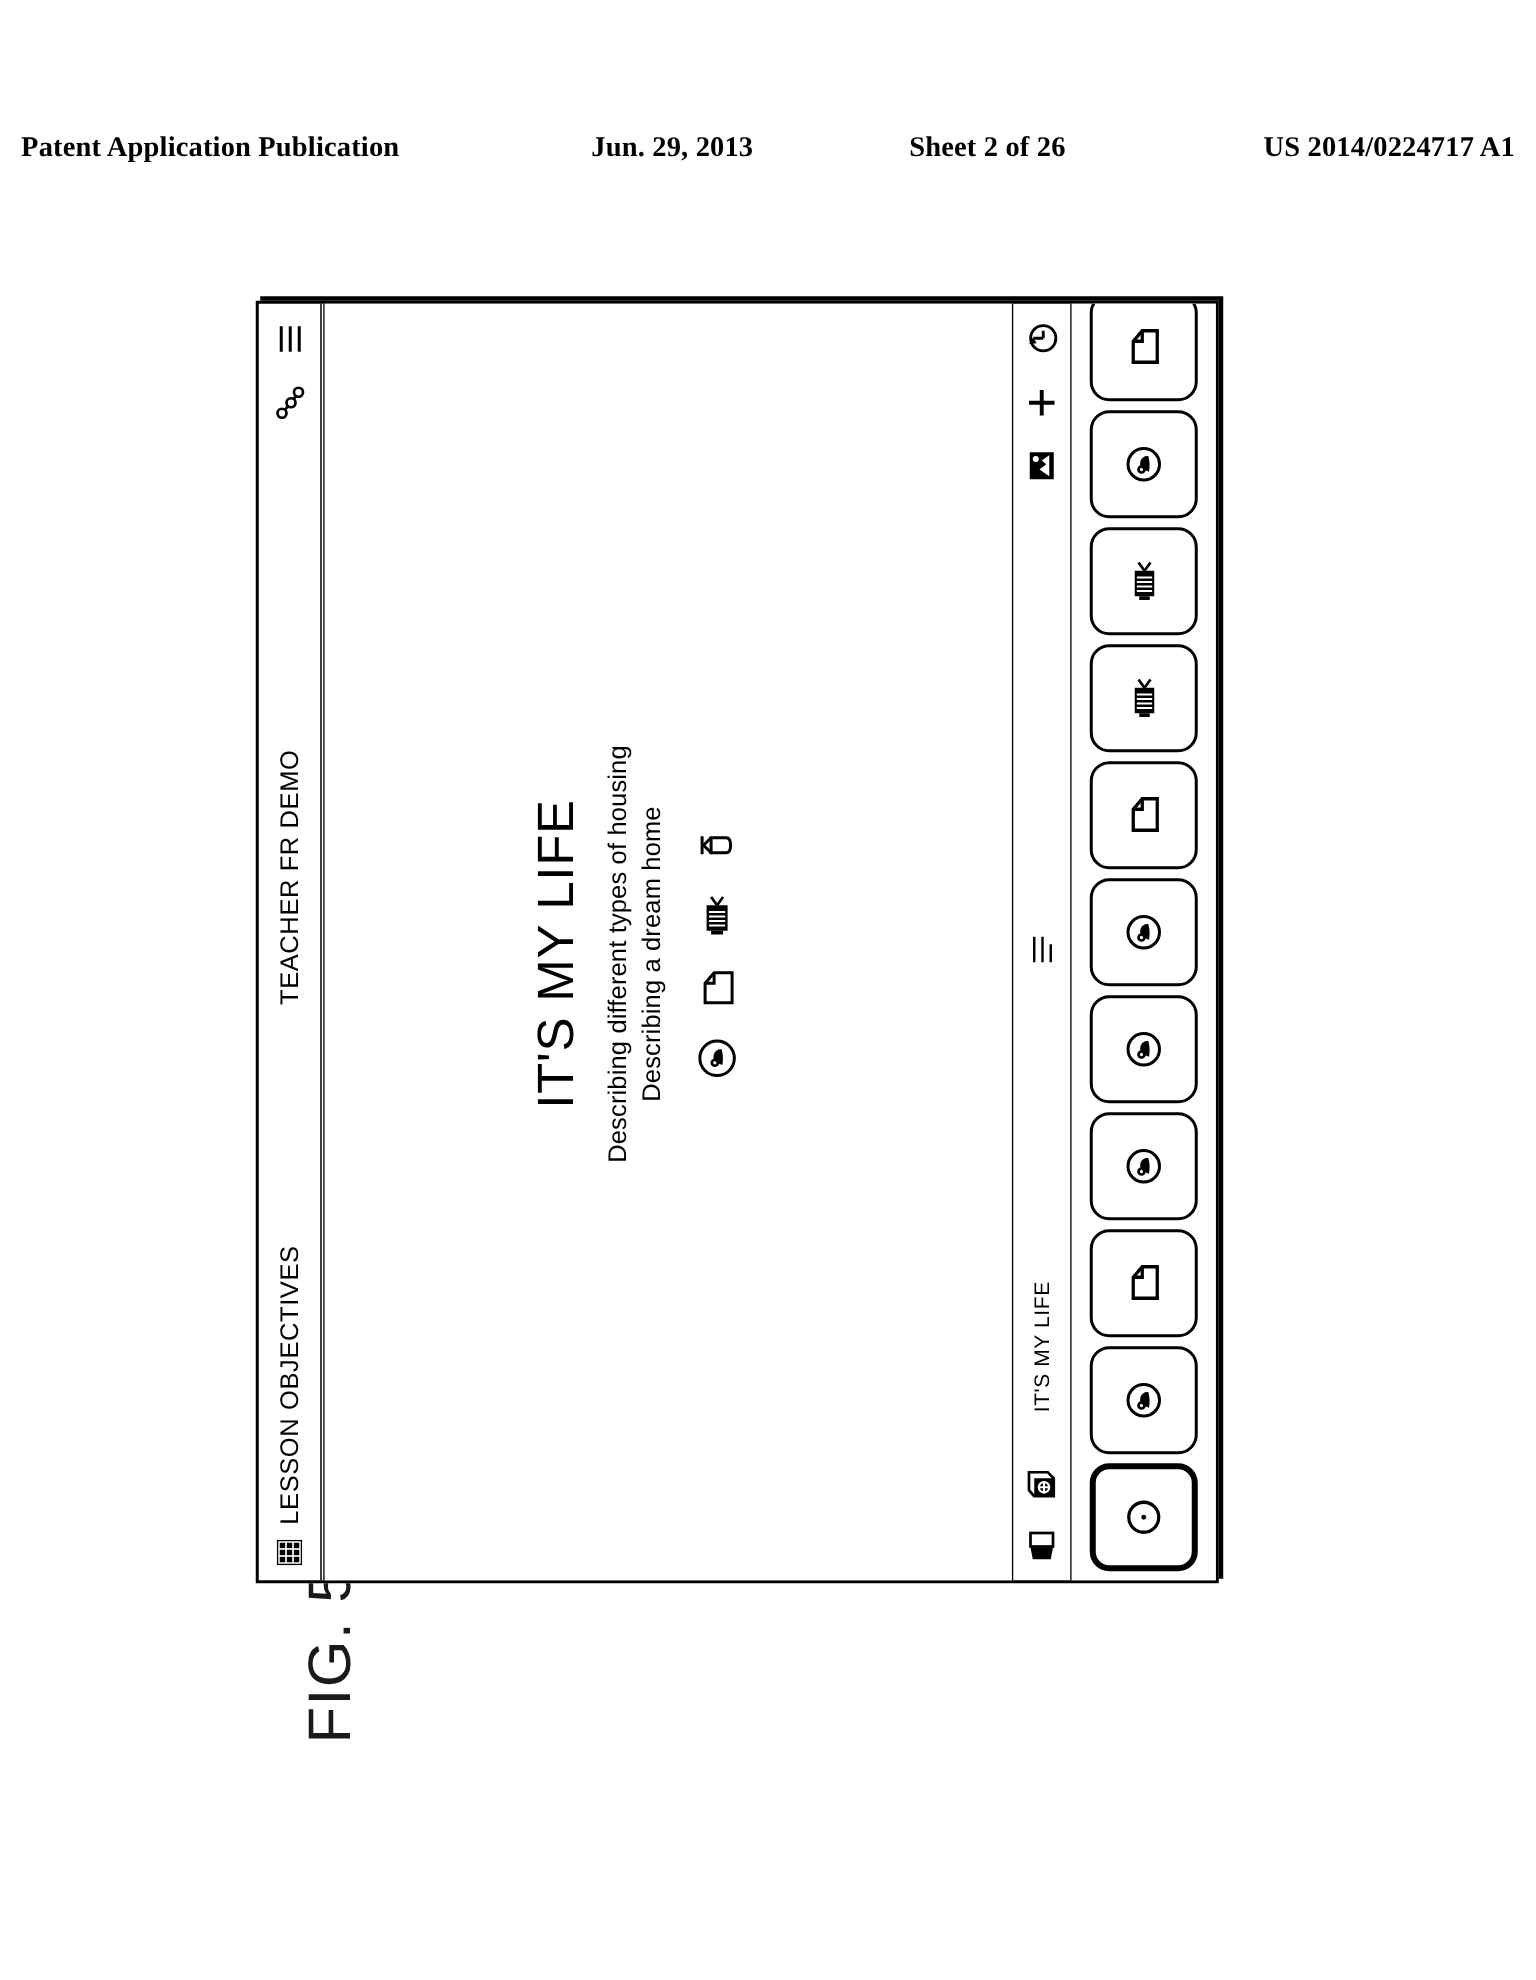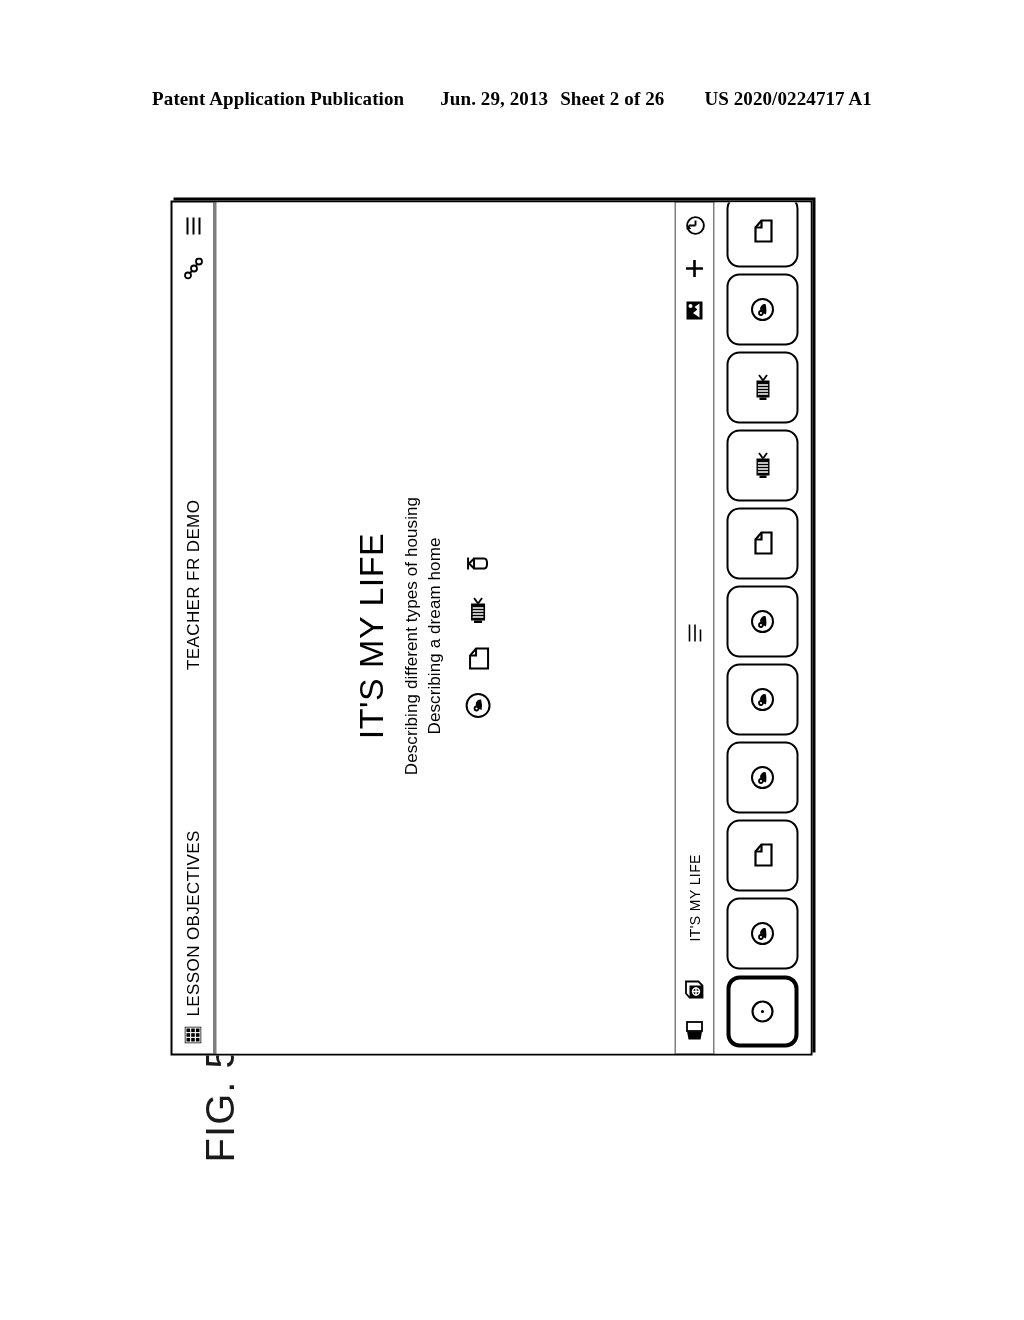--- a/index.html
+++ b/index.html
@@ -9,20 +9,21 @@
     color:#000;overflow:hidden;position:relative;
   }
 
   
   .pat-header{
     position:absolute;left:0;top:88px;width:1024px;
     display:flex;justify-content:center;align-items:baseline;
     font-family:"Liberation Serif", serif;
     font-weight:bold;font-size:19px;letter-spacing:.1px;
     white-space:nowrap;
+    gap:46px;
   }
   .pat-header .seg{display:inline-block;}
   .pat-header .gap-a{width:36px;}
   .pat-header .gap-b{width:12px;}
   .pat-header .gap-c{width:40px;}
 
   
   .fig-label{
     position:absolute;left:110px;top:1060px;
     width:220px;height:60px;
@@ -131,21 +132,21 @@
 </head>
 <body>
 
 <div class="pat-header">
   <span class="seg">Patent Application Publication</span>
   <span class="gap-a"></span>
   <span class="seg">Jun. 29, 2013</span>
   <span class="gap-b"></span>
   <span class="seg">Sheet 2 of 26</span>
   <span class="gap-c"></span>
-  <span class="seg">US 2020/0224717 A1</span>
+  <span class="seg">US 2014/0224717 A1</span>
 </div>
 
 <div class="fig-label">FIG. 5A</div>
 
 <div class="rot-wrap">
 <div class="device">
 
   <div class="topbar">
 
     <span class="ic">

